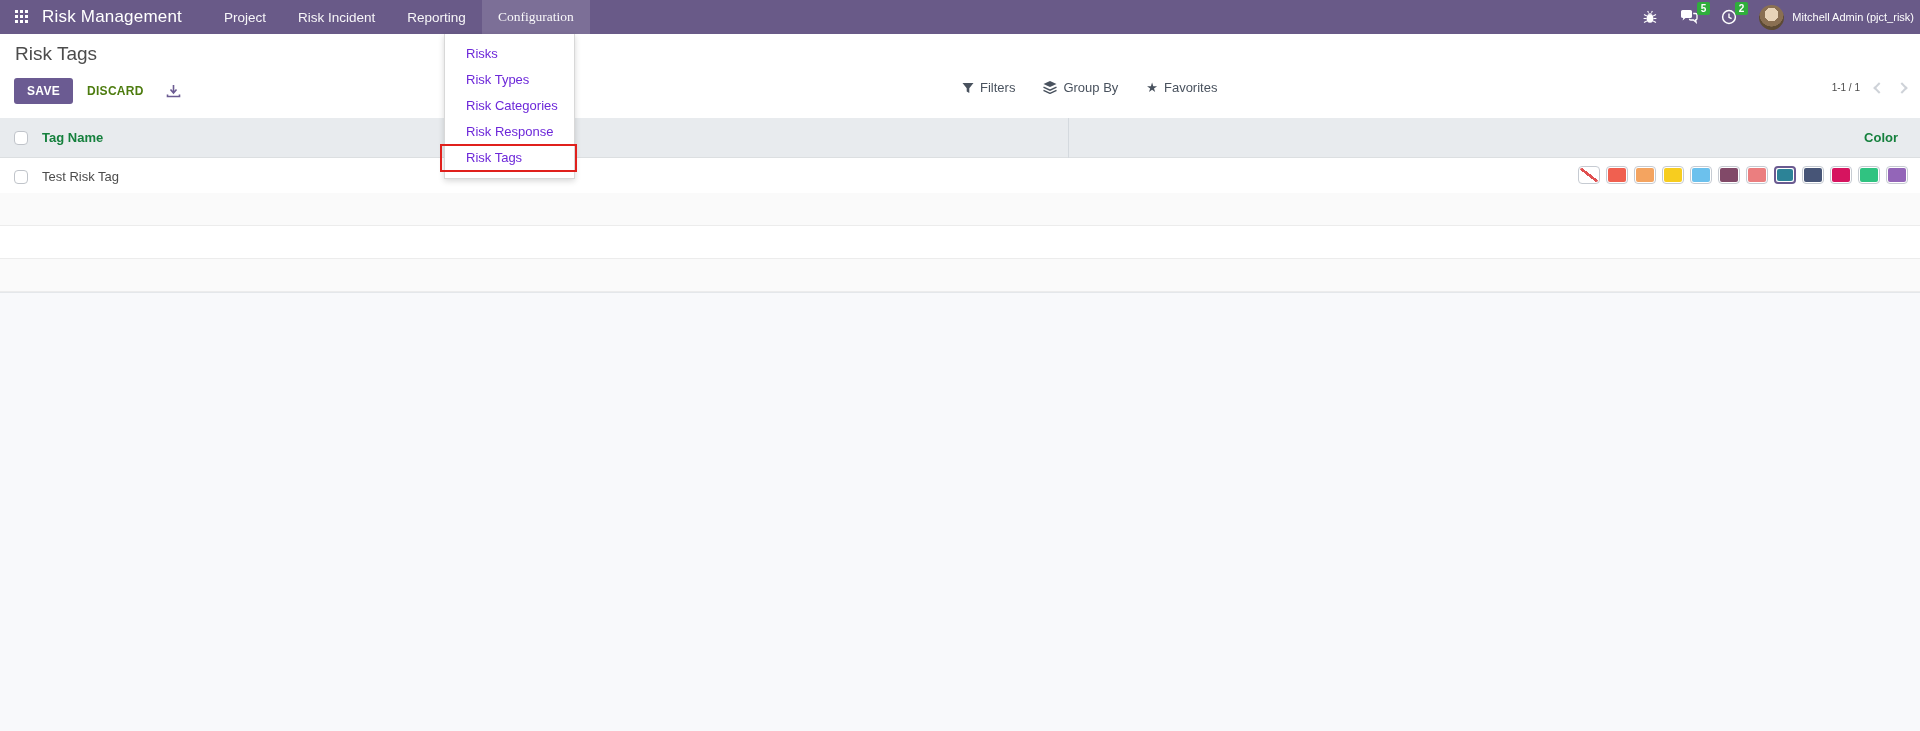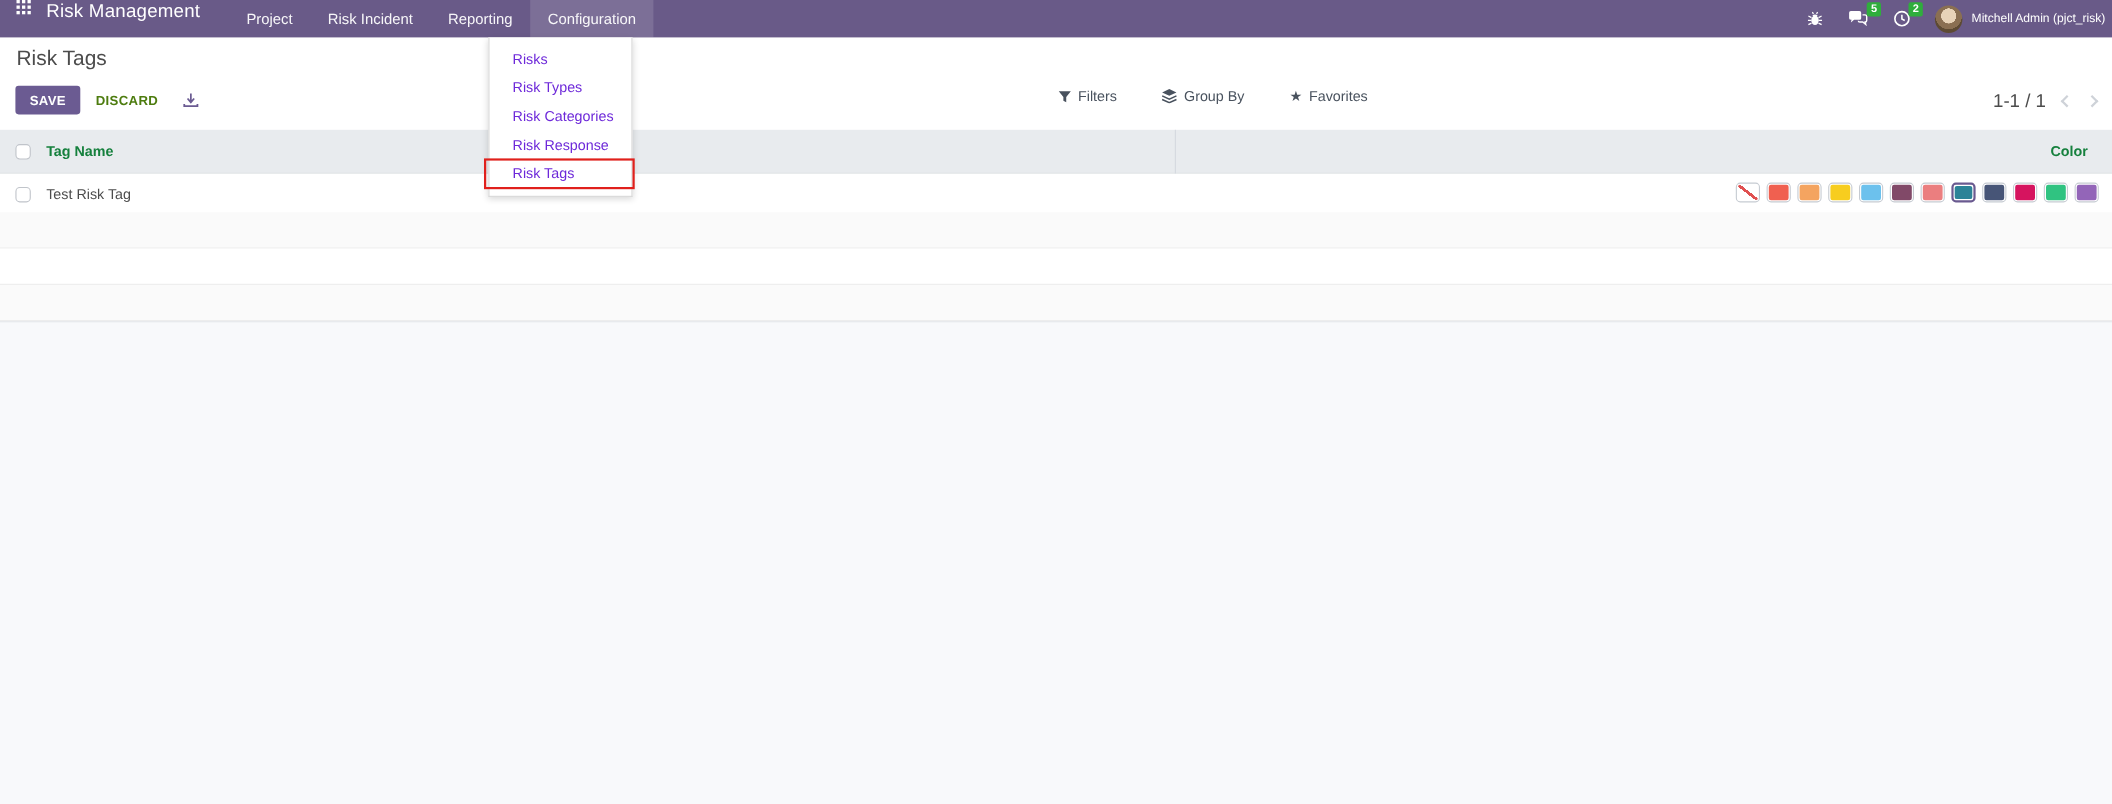--- a/index.html
+++ b/index.html
@@ -9,41 +9,41 @@
     font-family:"Liberation Sans", sans-serif;
     background:#ffffff;
     overflow:hidden;
     color:#4c4c4c;
   }
 
   
   .navbar {
     position:absolute; top:0; left:0; right:0; height:34px;
     background:#695a88;
-    display:flex; 
+    display:flex; align-items:center;
     color:#fff;
     z-index:40;
   }
   .apps-icon {
     width:14px; height:14px; margin-left:15px;
     display:grid; grid-template-columns:repeat(3,3px); grid-template-rows:repeat(3,3px);
     gap:2px; cursor:pointer;
   }
   .apps-icon span { background:#fff; width:3px; height:3px; display:block; }
   .brand {
     margin-left:13px; font-size:17px; font-weight:500; letter-spacing:.2px;
     white-space:nowrap; cursor:pointer;
   }
   .nav-menus { display:flex; height:100%; margin-left:26px; }
   .nav-item {
     height:100%; display:flex; align-items:center;
     padding:0 16px; font-size:13.5px; color:rgba(255,255,255,.95);
     cursor:pointer; white-space:nowrap;
   }
-  .nav-item.active { background:rgba(255,255,255,.13); }
+  .nav-item.active { background:rgba(255,255,255,.13);font-family:Liberation Serif, serif; }
 
   .systray { margin-left:auto; display:flex; align-items:center; height:100%; }
   .tray-icon { position:relative; margin-right:22px; cursor:pointer; display:flex; align-items:center; }
   .badge {
     position:absolute; top:-7px; right:-11px;
     background:#2fae3c; color:#fff; font-size:10px; font-weight:bold;
     padding:1px 4px; border-radius:2px; line-height:11px;
   }
   .avatar {
     width:25px; height:25px; border-radius:50%;
@@ -86,29 +86,29 @@
     font-family:"Liberation Sans",sans-serif; font-size:12px; font-weight:bold;
     padding:6px 13px; letter-spacing:.3px; cursor:pointer;
   }
   .btn-discard {
     background:transparent; border:none; color:#4d7c0f;
     font-family:"Liberation Sans",sans-serif; font-size:12px; font-weight:bold;
     padding:6px 12px; margin-left:2px; letter-spacing:.3px; cursor:pointer;
   }
   .btn-export { background:none; border:none; margin-left:10px; cursor:pointer; display:flex; }
 
-  .view-switches { position:absolute; left:962px; top:46px; display:flex; gap:41px; }
+  .view-switches { position:absolute; left:962px; top:46px; display:flex; gap:28px; }
   .switch-btn {
     display:flex; align-items:center; gap:6px;
     font-size:13px; font-weight:500; color:#49525e; cursor:pointer; white-space:nowrap;
   }
   .star-glyph { font-size:13px; color:#49525e; line-height:13px; }
 
   .pager { position:absolute; right:14px; top:48px; display:flex; align-items:center; gap:15px; }
-  .pager-text { font-size:17px; color:#4c4c4c; }
+  .pager-text { font-size:10px; color:#4c4c4c; }
   .chev { width:8px; height:8px; border-top:2px solid #ced2d8; border-right:2px solid #ced2d8; cursor:pointer; }
   .chev.left  { transform:rotate(-135deg); }
   .chev.right { transform:rotate(45deg); }
 
   
   .list-header {
     position:absolute; top:118px; left:0; right:0; height:40px;
     background:#e8ebee; border-bottom:1px solid rgba(0,0,0,.05);
     display:flex; align-items:center;
   }

